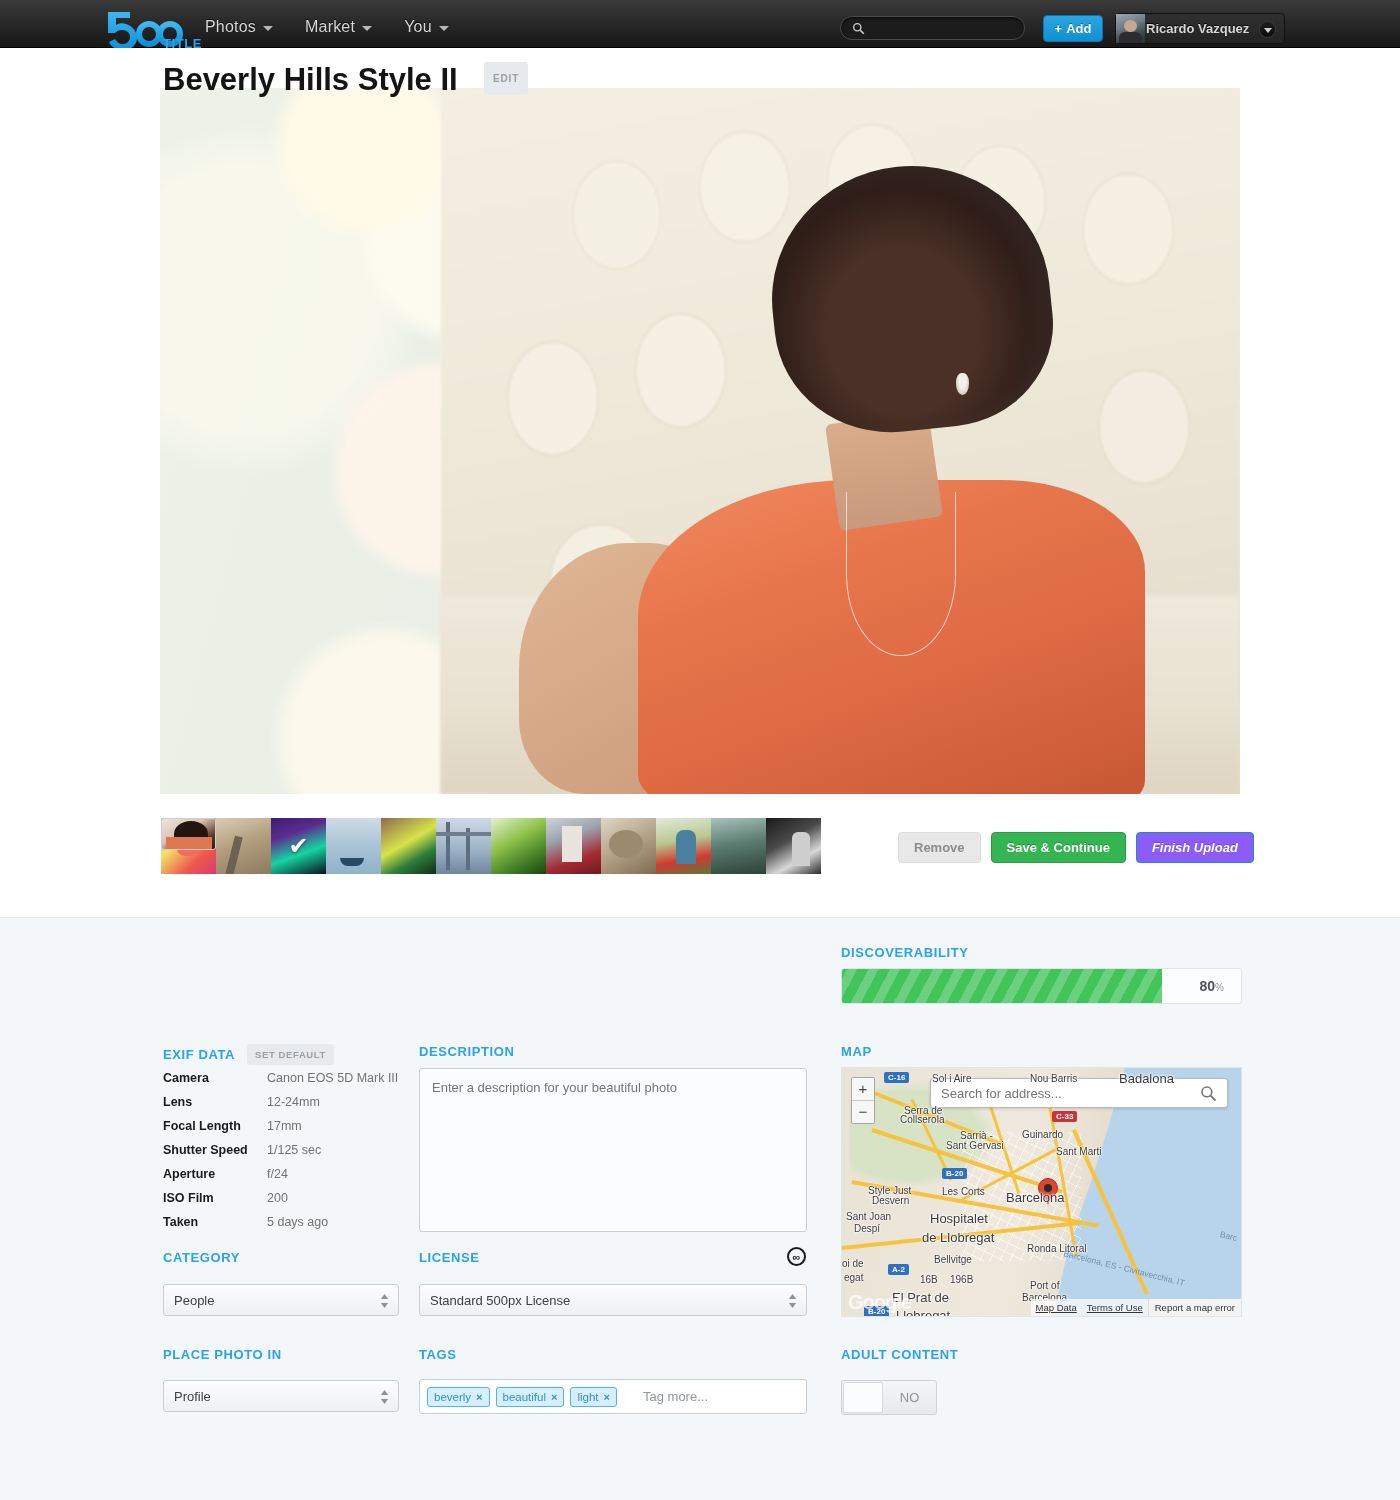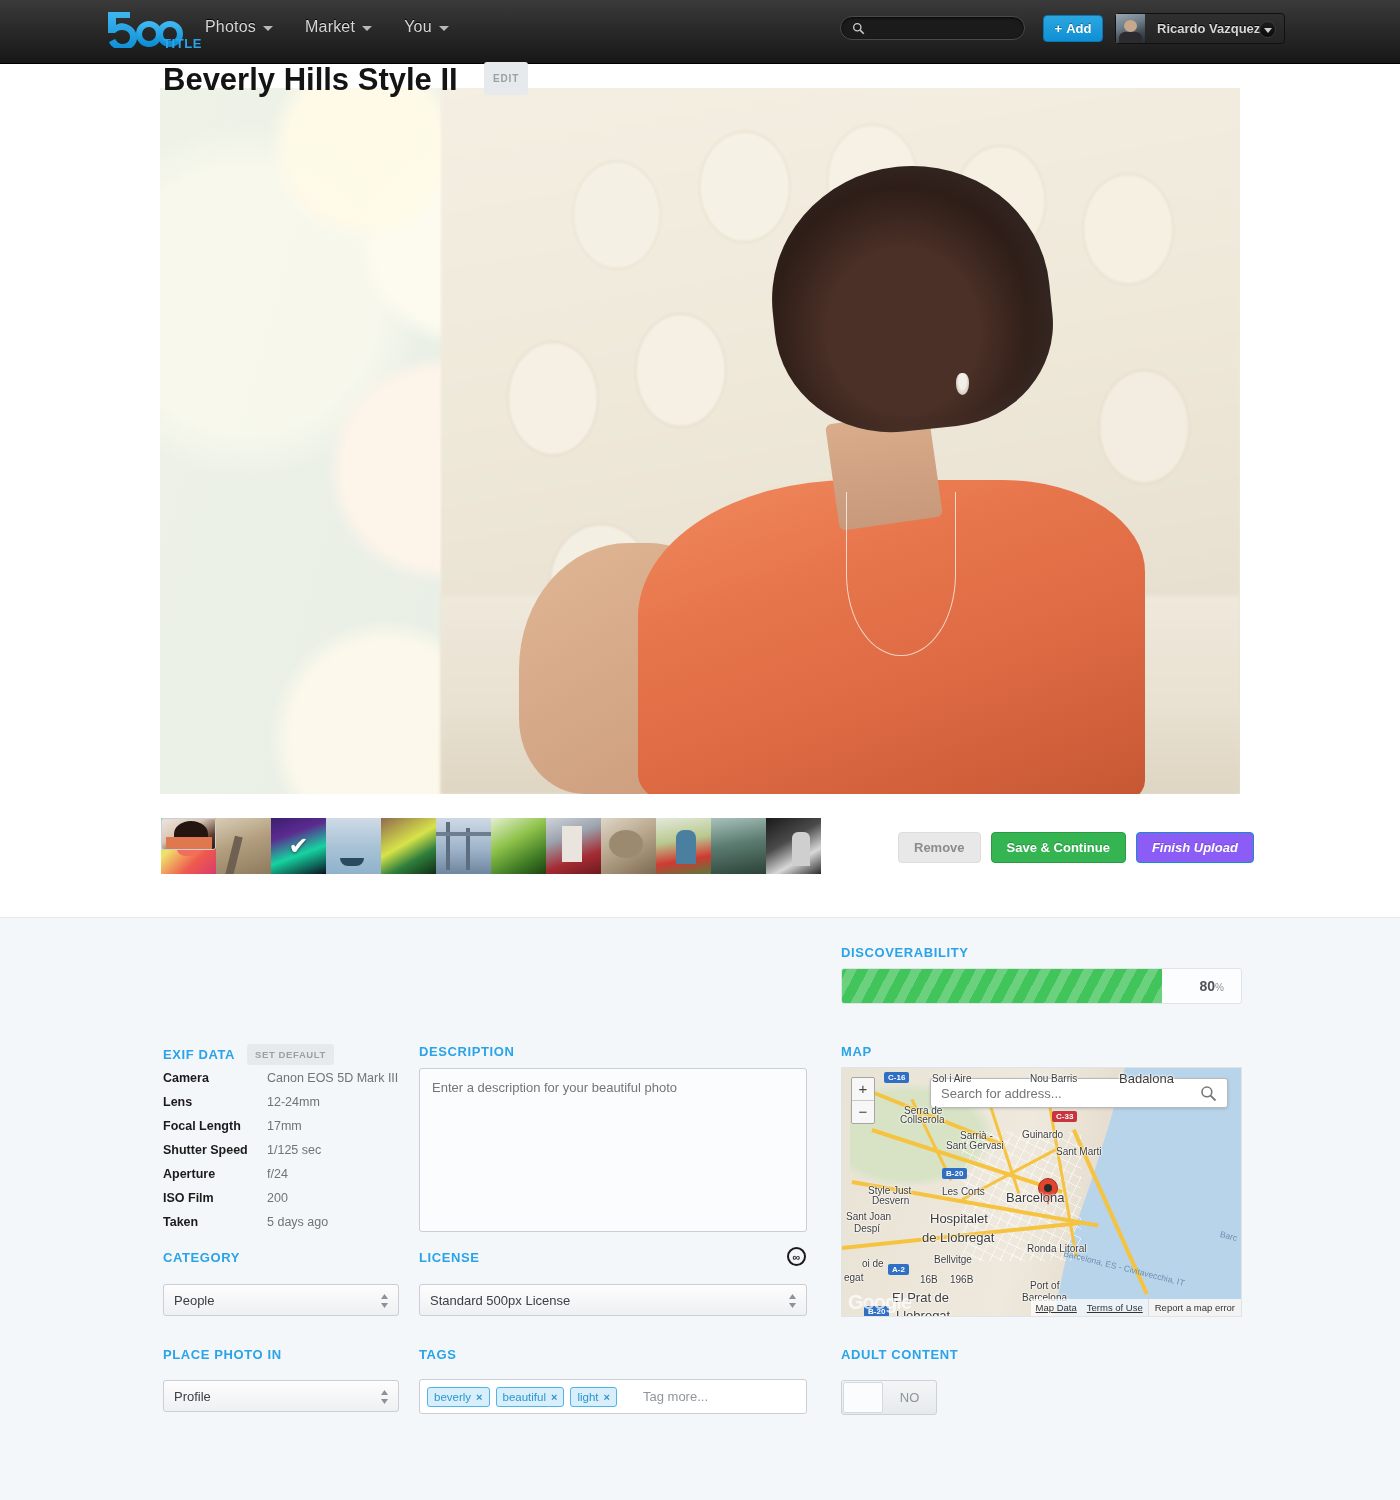--- a/index.html
+++ b/index.html
@@ -5,21 +5,21 @@
   * { box-sizing: border-box; margin:0; padding:0; }
   html,body { width:1400px; height:1500px; }
   body {
     font-family: "Liberation Sans", sans-serif;
     background:#ffffff;
     overflow:hidden;
   }
 
   
   .topbar{
-    position:relative; width:1400px; height:64px;
+    position:relative; width:1400px; height:48px;
     background:linear-gradient(#3a3a3a 0%, #2a2a2a 45%, #171717 100%);
     border-bottom:1px solid #000;
   }
   .logo{ position:absolute; left:104px; top:8px; width:80px; height:40px; }
   .nav{ position:absolute; left:205px; top:18px; display:flex; gap:32px; }
   .nav-item{
     color:#d6d6d6; font-size:16px; letter-spacing:.2px;
     text-shadow:0 -1px 0 #000; cursor:pointer; display:flex; align-items:center; gap:7px;
   }
   .caret{ width:0;height:0;border-left:5px solid transparent;border-right:5px solid transparent;
@@ -51,21 +51,21 @@
     border:1px solid #111; border-radius:4px;
     display:flex; align-items:center; cursor:pointer;
   }
   .avatar{ width:29px;height:29px; margin-left:0; background:
      linear-gradient(160deg,#9aa8b4 0%, #6f7d88 40%, #3f4a52 70%, #262c31 100%);
      position:relative; overflow:hidden;}
   .avatar:after{content:"";position:absolute;left:8px;top:6px;width:13px;height:12px;border-radius:50%;
      background:#c8a88c;}
   .avatar:before{content:"";position:absolute;left:3px;top:18px;width:23px;height:14px;border-radius:6px 6px 0 0;
      background:#2b2b30;}
-  .uname{ color:#d7d7d7;font-size:13px;font-weight:bold;margin-left:12px;text-shadow:0 -1px 0 #000;}
+  .uname{ color:#d7d7d7;font-size:13px;font-weight:bold;margin-left:1px;text-shadow:0 -1px 0 #000;}
   .ucaret{ position:absolute; right:8px; top:7px; width:17px;height:17px;border-radius:50%;
      background:linear-gradient(#1d1d1d,#0b0b0b); border:1px solid #3b3b3b;}
   .ucaret:after{content:"";position:absolute;left:4px;top:6px;width:0;height:0;
      border-left:4px solid transparent;border-right:4px solid transparent;border-top:5px solid #cfcfcf;}
 
   
   .photo-wrap{ position:absolute; left:160px; top:88px; width:1080px; height:706px; overflow:hidden;
      background:#e9eee6;}
   .photo-bg{position:absolute;inset:0;
     background:
@@ -502,21 +502,21 @@
       <div class="mlab" style="left: 214px; top: 78px;">Sant Marti</div>
       <div class="mlab" style="left: 26px; top: 117px;">Style Just</div>
       <div class="mlab" style="left: 30px; top: 127px;">Desvern</div>
       <div class="mlab" style="left: 100px; top: 118px;">Les Corts</div>
       <div class="mlab big" style="left: 164px; top: 122px;">Barcelona</div>
       <div class="mlab" style="left: 4px; top: 143px;">Sant Joan</div>
       <div class="mlab" style="left: 12px; top: 155px;">Despí</div>
       <div class="mlab big" style="left: 88px; top: 143px;">Hospitalet</div>
       <div class="mlab big" style="left: 80px; top: 162px;">de Llobregat</div>
       <div class="mlab" style="left: 92px; top: 186px;">Bellvitge</div>
-      <div class="mlab" style="left: 0px; top: 190px; padding-left: 20px;">oi de</div>
+      <div class="mlab" style="left: 0px; top: 190px;">oi de</div>
       <div class="mlab" style="left: 2px; top: 204px;">egat</div>
       <div class="mlab" style="left: 78px; top: 206px;">16B</div>
       <div class="mlab" style="left: 108px; top: 206px;">196B</div>
       <div class="mlab big" style="left: 50px; top: 222px;">El Prat de</div>
       <div class="mlab big" style="left: 54px; top: 240px;">Llobregat</div>
       <div class="mlab" style="left: 185px; top: 175px;">Ronda Litoral</div>
       <div class="mlab" style="left: 188px; top: 212px;">Port of</div>
       <div class="mlab" style="left: 180px; top: 224px;">Barcelona</div>
       <div class="mlab sea" style="left: 220px; top: 195px; transform: rotate(14deg);">Barcelona, ES - Civitavecchia, IT</div>
       <div class="mlab sea" style="left: 378px; top: 163px; transform: rotate(14deg);">Barc</div>

